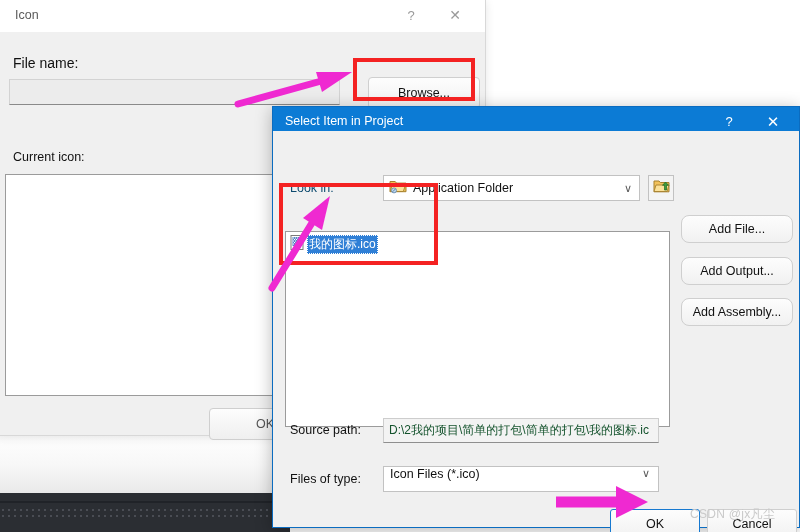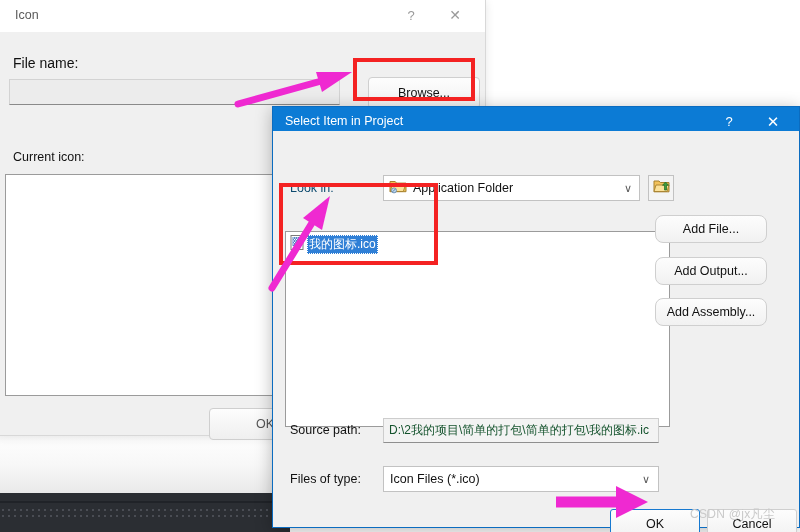--- a/index.html
+++ b/index.html
@@ -282,21 +282,21 @@
     color: #ffffff;
     background: #2f7fd6;
     outline: 1px dotted #ffffff;
     outline-offset: -1px;
     padding: 1px 2px 1px 2px;
     white-space: nowrap;
   }
 
   .side-btn {
     position: absolute;
-    left: 382px;
+    left: 408px;
     width: 112px;
     height: 28px;
     background: linear-gradient(to bottom, #fdfdfd, #f1f1f1);
     border: 1px solid #cfcfcf;
     border-radius: 8px;
     font-size: 12.5px;
     color: #111;
     display: flex;
     align-items: center;
     justify-content: center;
@@ -343,21 +343,21 @@
   .filestype-combo {
     position: absolute;
     left: 110px;
     top: 335px;
     width: 276px;
     height: 26px;
     background: #ffffff;
     border: 1px solid #c2c2c2;
     box-sizing: border-box;
     display: flex;
-    align-items: center;
+    align-items: flex-start;
   }
   .filestype-combo .combo-text {
     font-size: 12.5px;
     color: #111;
     flex: 1 1 auto;
     padding-left: 6px;
     white-space: nowrap;
     overflow: hidden;
   }
   .filestype-combo .chev {

